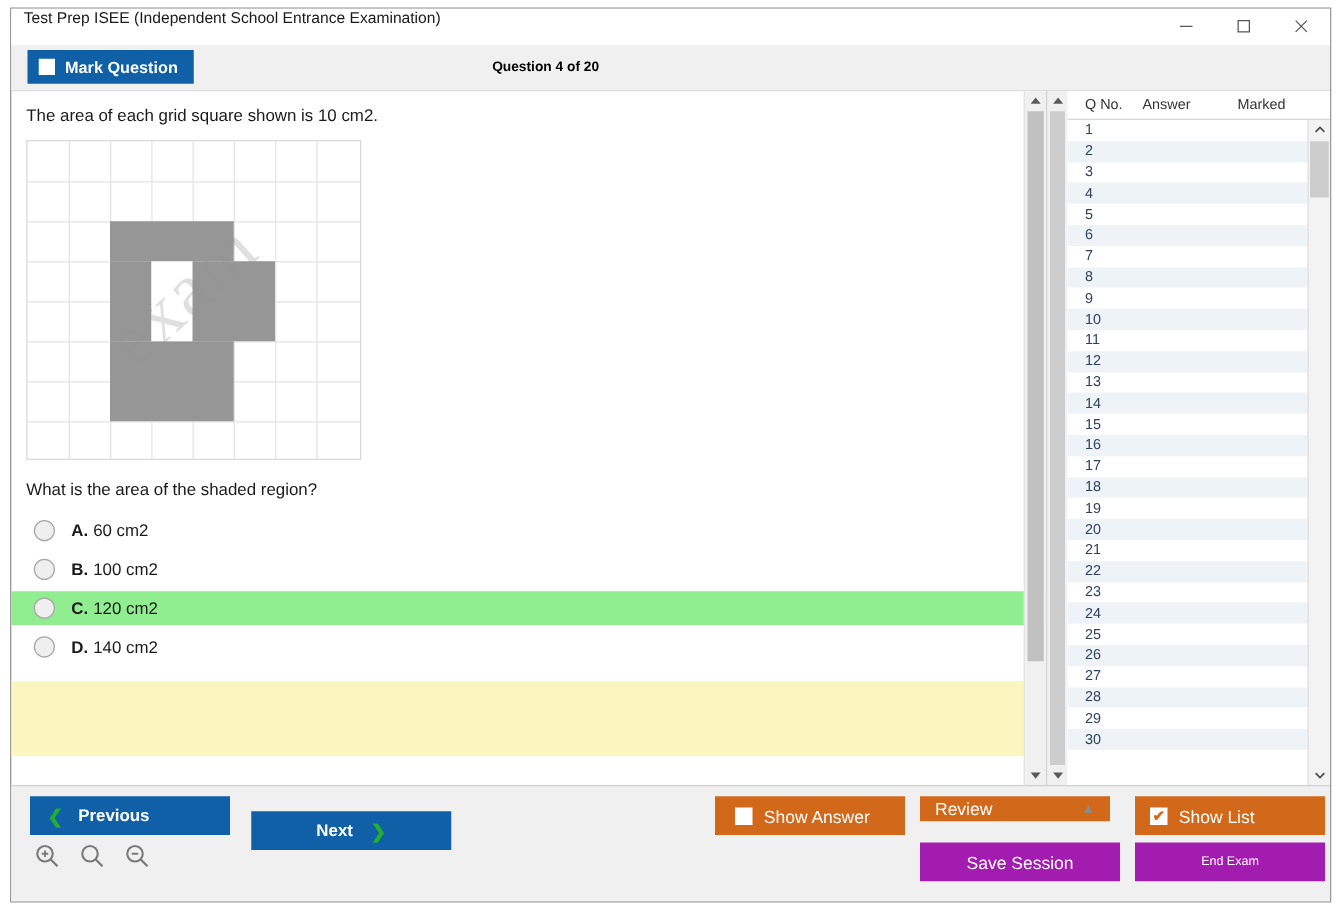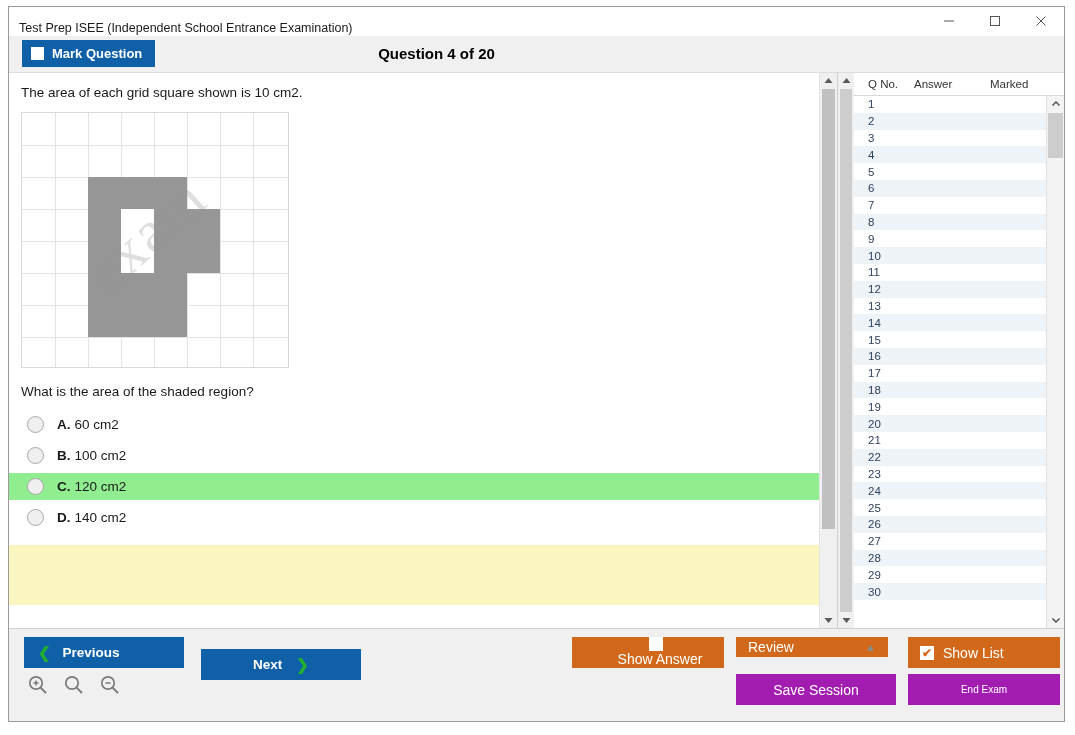--- a/index.html
+++ b/index.html
@@ -28,21 +28,21 @@
     box-sizing: border-box;
     display: flex;
     flex-direction: column;
   }
 
   
   .titlebar {
     height: 28px;
     background: #ffffff;
     display: flex;
-    align-items: flex-end;
+    align-items: flex-start;
     flex: 0 0 auto;
     border-bottom: 1px solid #ffffff;
   }
   .title-text {
     font-size: 12.5px;
     color: #1a1a1a;
     padding-left: 10px;
     white-space: nowrap;
     flex: 1 1 auto;
   }
@@ -85,21 +85,21 @@
     background: #ffffff;
     margin-right: 8px;
     flex: 0 0 auto;
   }
   .qtitle {
     position: absolute;
     left: 0; right: 0; top: 0;
     height: 36px;
     line-height: 36px;
     text-align: center;
-    font-size: 15px;
+    font-size: 11px;
     font-weight: bold;
     color: #000000;
     padding-right: 200px;
   }
 
   
   .bodyrow {
     flex: 1 1 auto;
     display: flex;
     min-height: 0;
@@ -325,21 +325,21 @@
     display: flex;
     align-items: center;
     box-sizing: border-box;
   }
   .btn-blue { background: #1060a8; }
   .btn-orange { background: #d2691a; }
   .btn-navy { background: #a21caf; }
 
   .b-prev { left: 15px;  top: 8px;  width: 160px; height: 31px; justify-content: flex-start; padding-left: 14px; }
   .b-next { left: 192px; top: 8px;  width: 160px; height: 31px; justify-content: center; margin-top: 12px; }
-  .b-showans { left: 563px; top: 8px; width: 152px; height: 31px; padding-left: 24px; font-weight: normal; font-size: 14px; flex-direction: column; }
+  .b-showans { left: 563px; top: 8px; width: 152px; height: 31px; padding-left: 16px; font-weight: normal; font-size: 14px; }
   .b-review  { left: 727px; top: 8px; width: 152px; height: 20px; padding-left: 12px; font-weight: normal; font-size: 14px; }
   .b-showlist{ left: 899px; top: 8px; width: 152px; height: 31px; padding-left: 12px; font-weight: normal; font-size: 14px; }
   .b-save    { left: 727px; top: 45px; width: 160px; height: 31px; justify-content: center; font-weight: normal; font-size: 14px; }
   .b-end     { left: 899px; top: 45px; width: 152px; height: 31px; justify-content: center; font-weight: normal; font-size: 10px; }
 
   .chev { color: #22b02e; font-size: 15px; font-weight: bold; }
   .b-prev .chev { margin-right: 12px; }
   .b-next .chev { margin-left: 14px; }
 
   .cbox {

